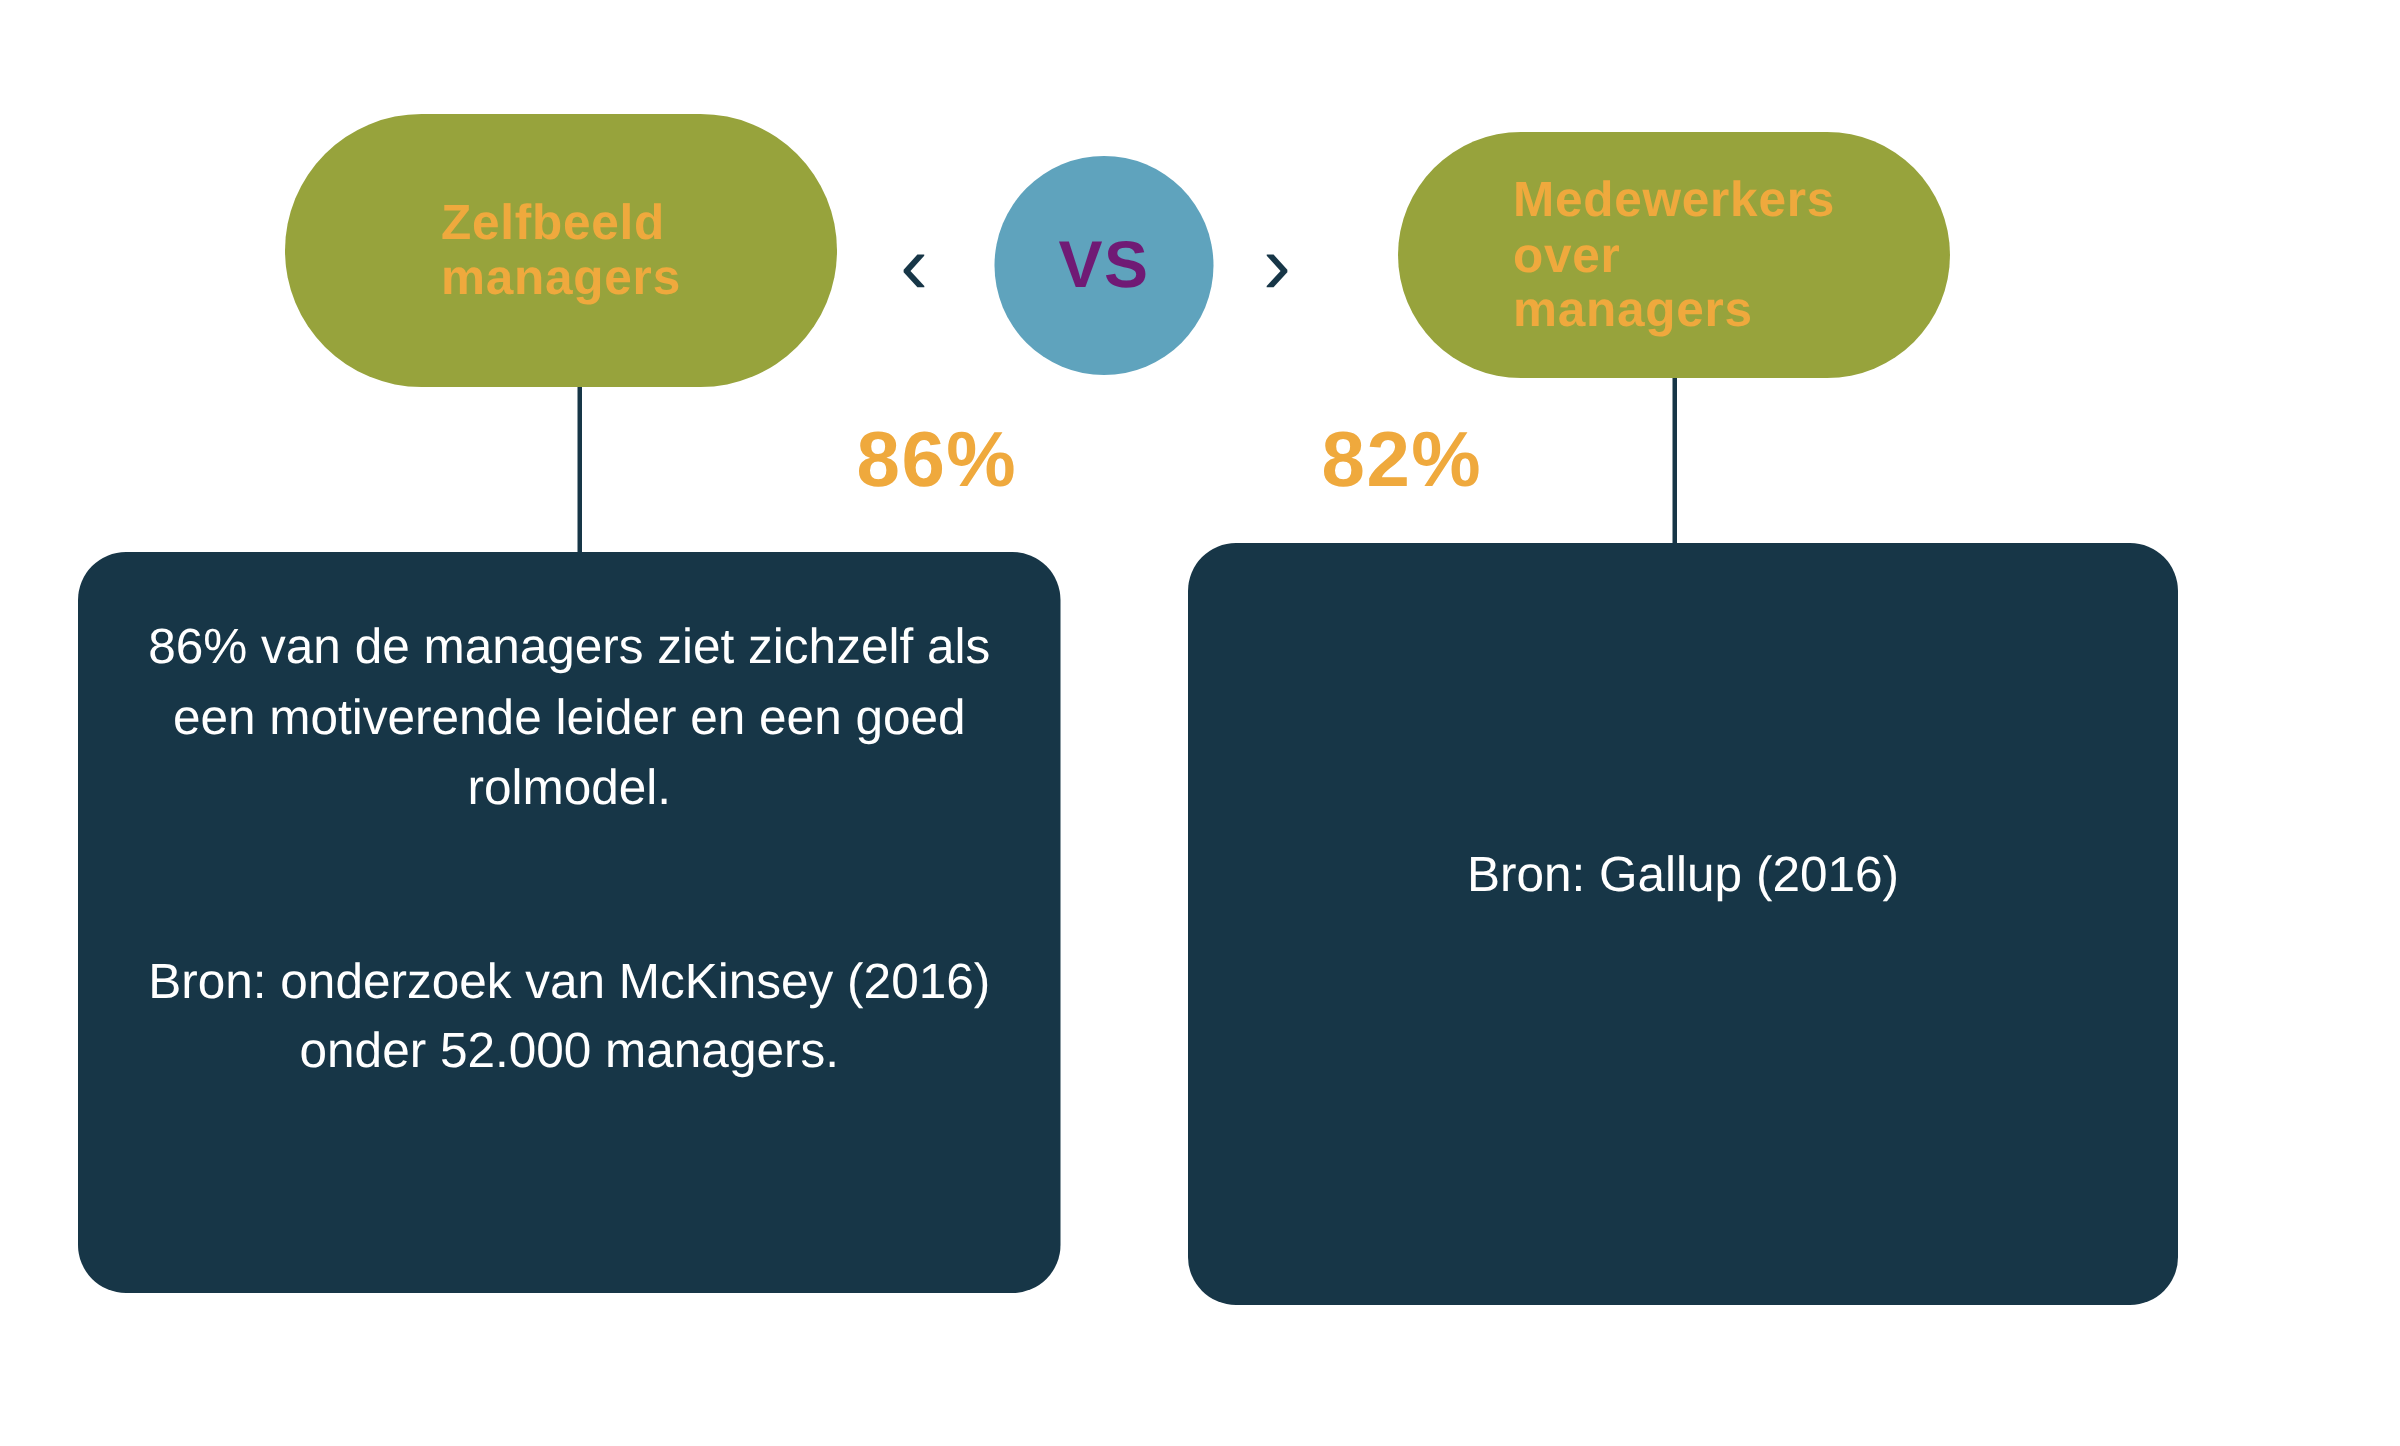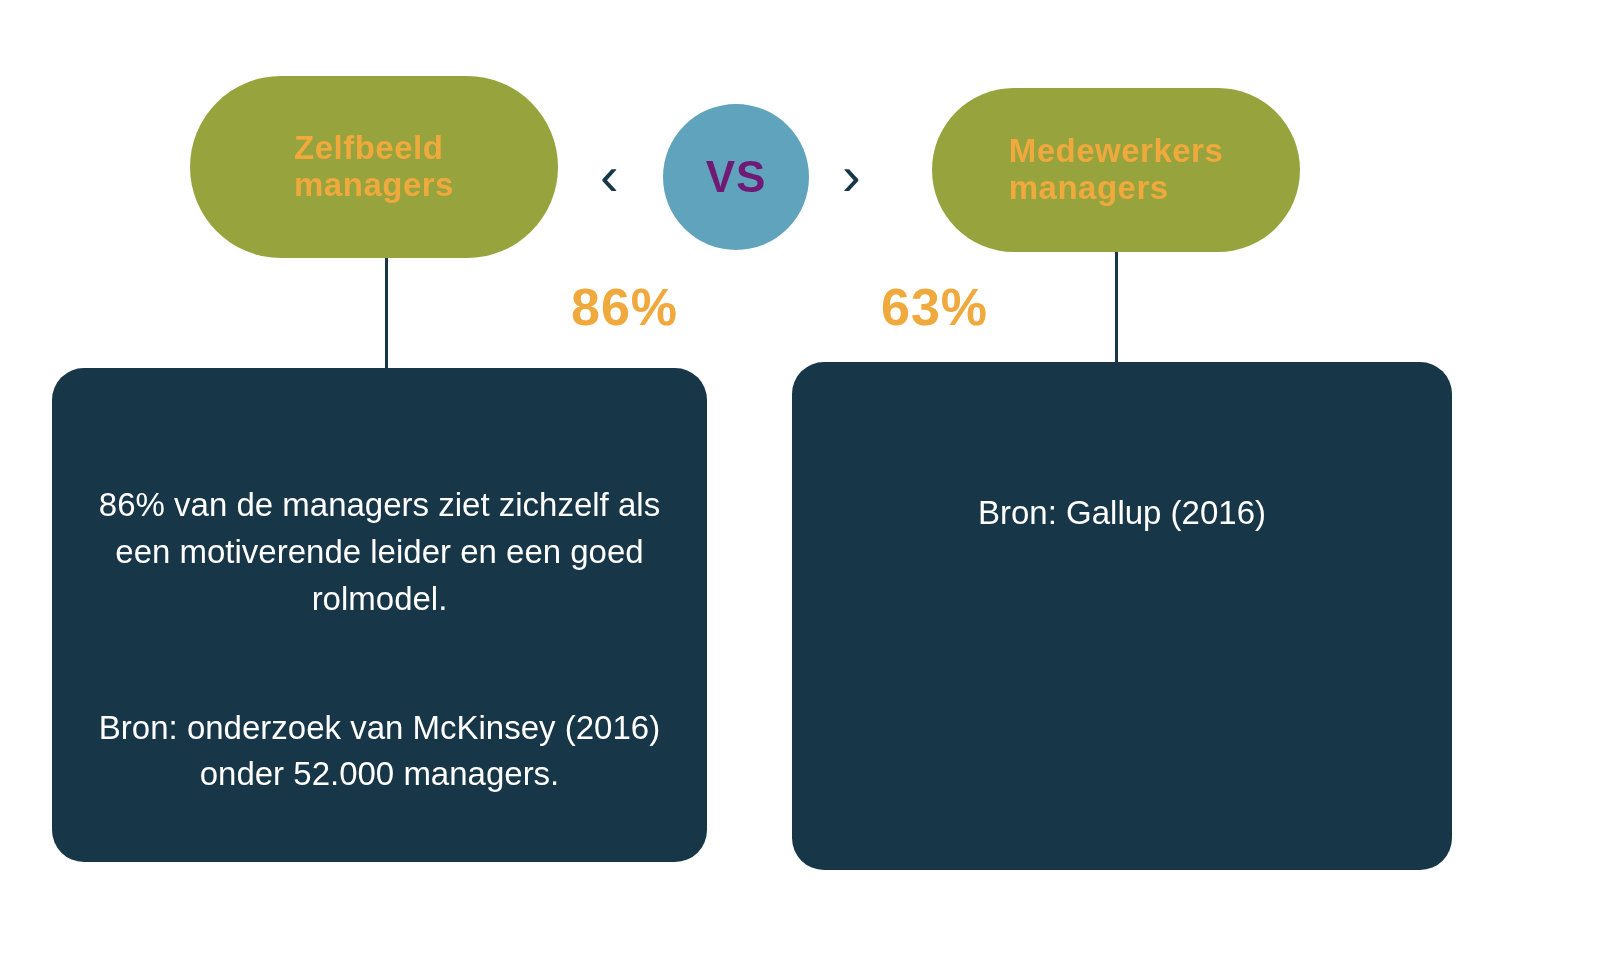--- a/index.html
+++ b/index.html
@@ -111,21 +111,21 @@
     box-sizing: border-box;
     display: flex;
     flex-direction: column;
     align-items: center;
   }
   .card-left {
     left: 52px;
     top: 368px;
     width: 655px;
     height: 494px;
-    padding: 114px 40px 0 40px;
+    padding: 40px 40px 0 40px;
   }
   .card-right {
     left: 792px;
     top: 362px;
     width: 660px;
     height: 508px;
     padding: 90px 50px 0 50px;
   }
   .card-stat {
     font-size: 33px;
@@ -133,21 +133,21 @@
     text-align: center;
     font-weight: 400;
   }
   .card-source {
     font-size: 33px;
     line-height: 1.42;
     text-align: center;
     font-weight: 400;
   }
   .card-left .card-source { margin-top: 82px; }
-  .card-right .card-source { margin-top: 38px; }
+  .card-right .card-source { margin-top: 108px; }
 </style>
 </head>
 <body>
 
 <div class="canvas">
 
   <div class="connector left"></div>
   <div class="connector right"></div>
 
   <div class="pill pill-left">
@@ -157,26 +157,27 @@
     </div>
   </div>
 
   <div class="chev chev-left">‹</div>
   <div class="vs-circle">VS</div>
   <div class="chev chev-right">›</div>
 
   <div class="pill pill-right">
     <div>
       <span>Medewerkers</span>
+      <span>over</span>
       <span>managers</span>
     </div>
   </div>
 
   <div class="pct pct-left">86%</div>
-  <div class="pct pct-right">63%</div>
+  <div class="pct pct-right">82%</div>
 
   <div class="card card-left">
     <div class="card-stat">86% van de managers ziet zichzelf als een motiverende leider en een goed rolmodel.</div>
     <div class="card-source">Bron: onderzoek van McKinsey (2016) onder 52.000 managers.</div>
   </div>
 
   <div class="card card-right">
     <div class="card-source">Bron: Gallup (2016)</div>
   </div>
 

